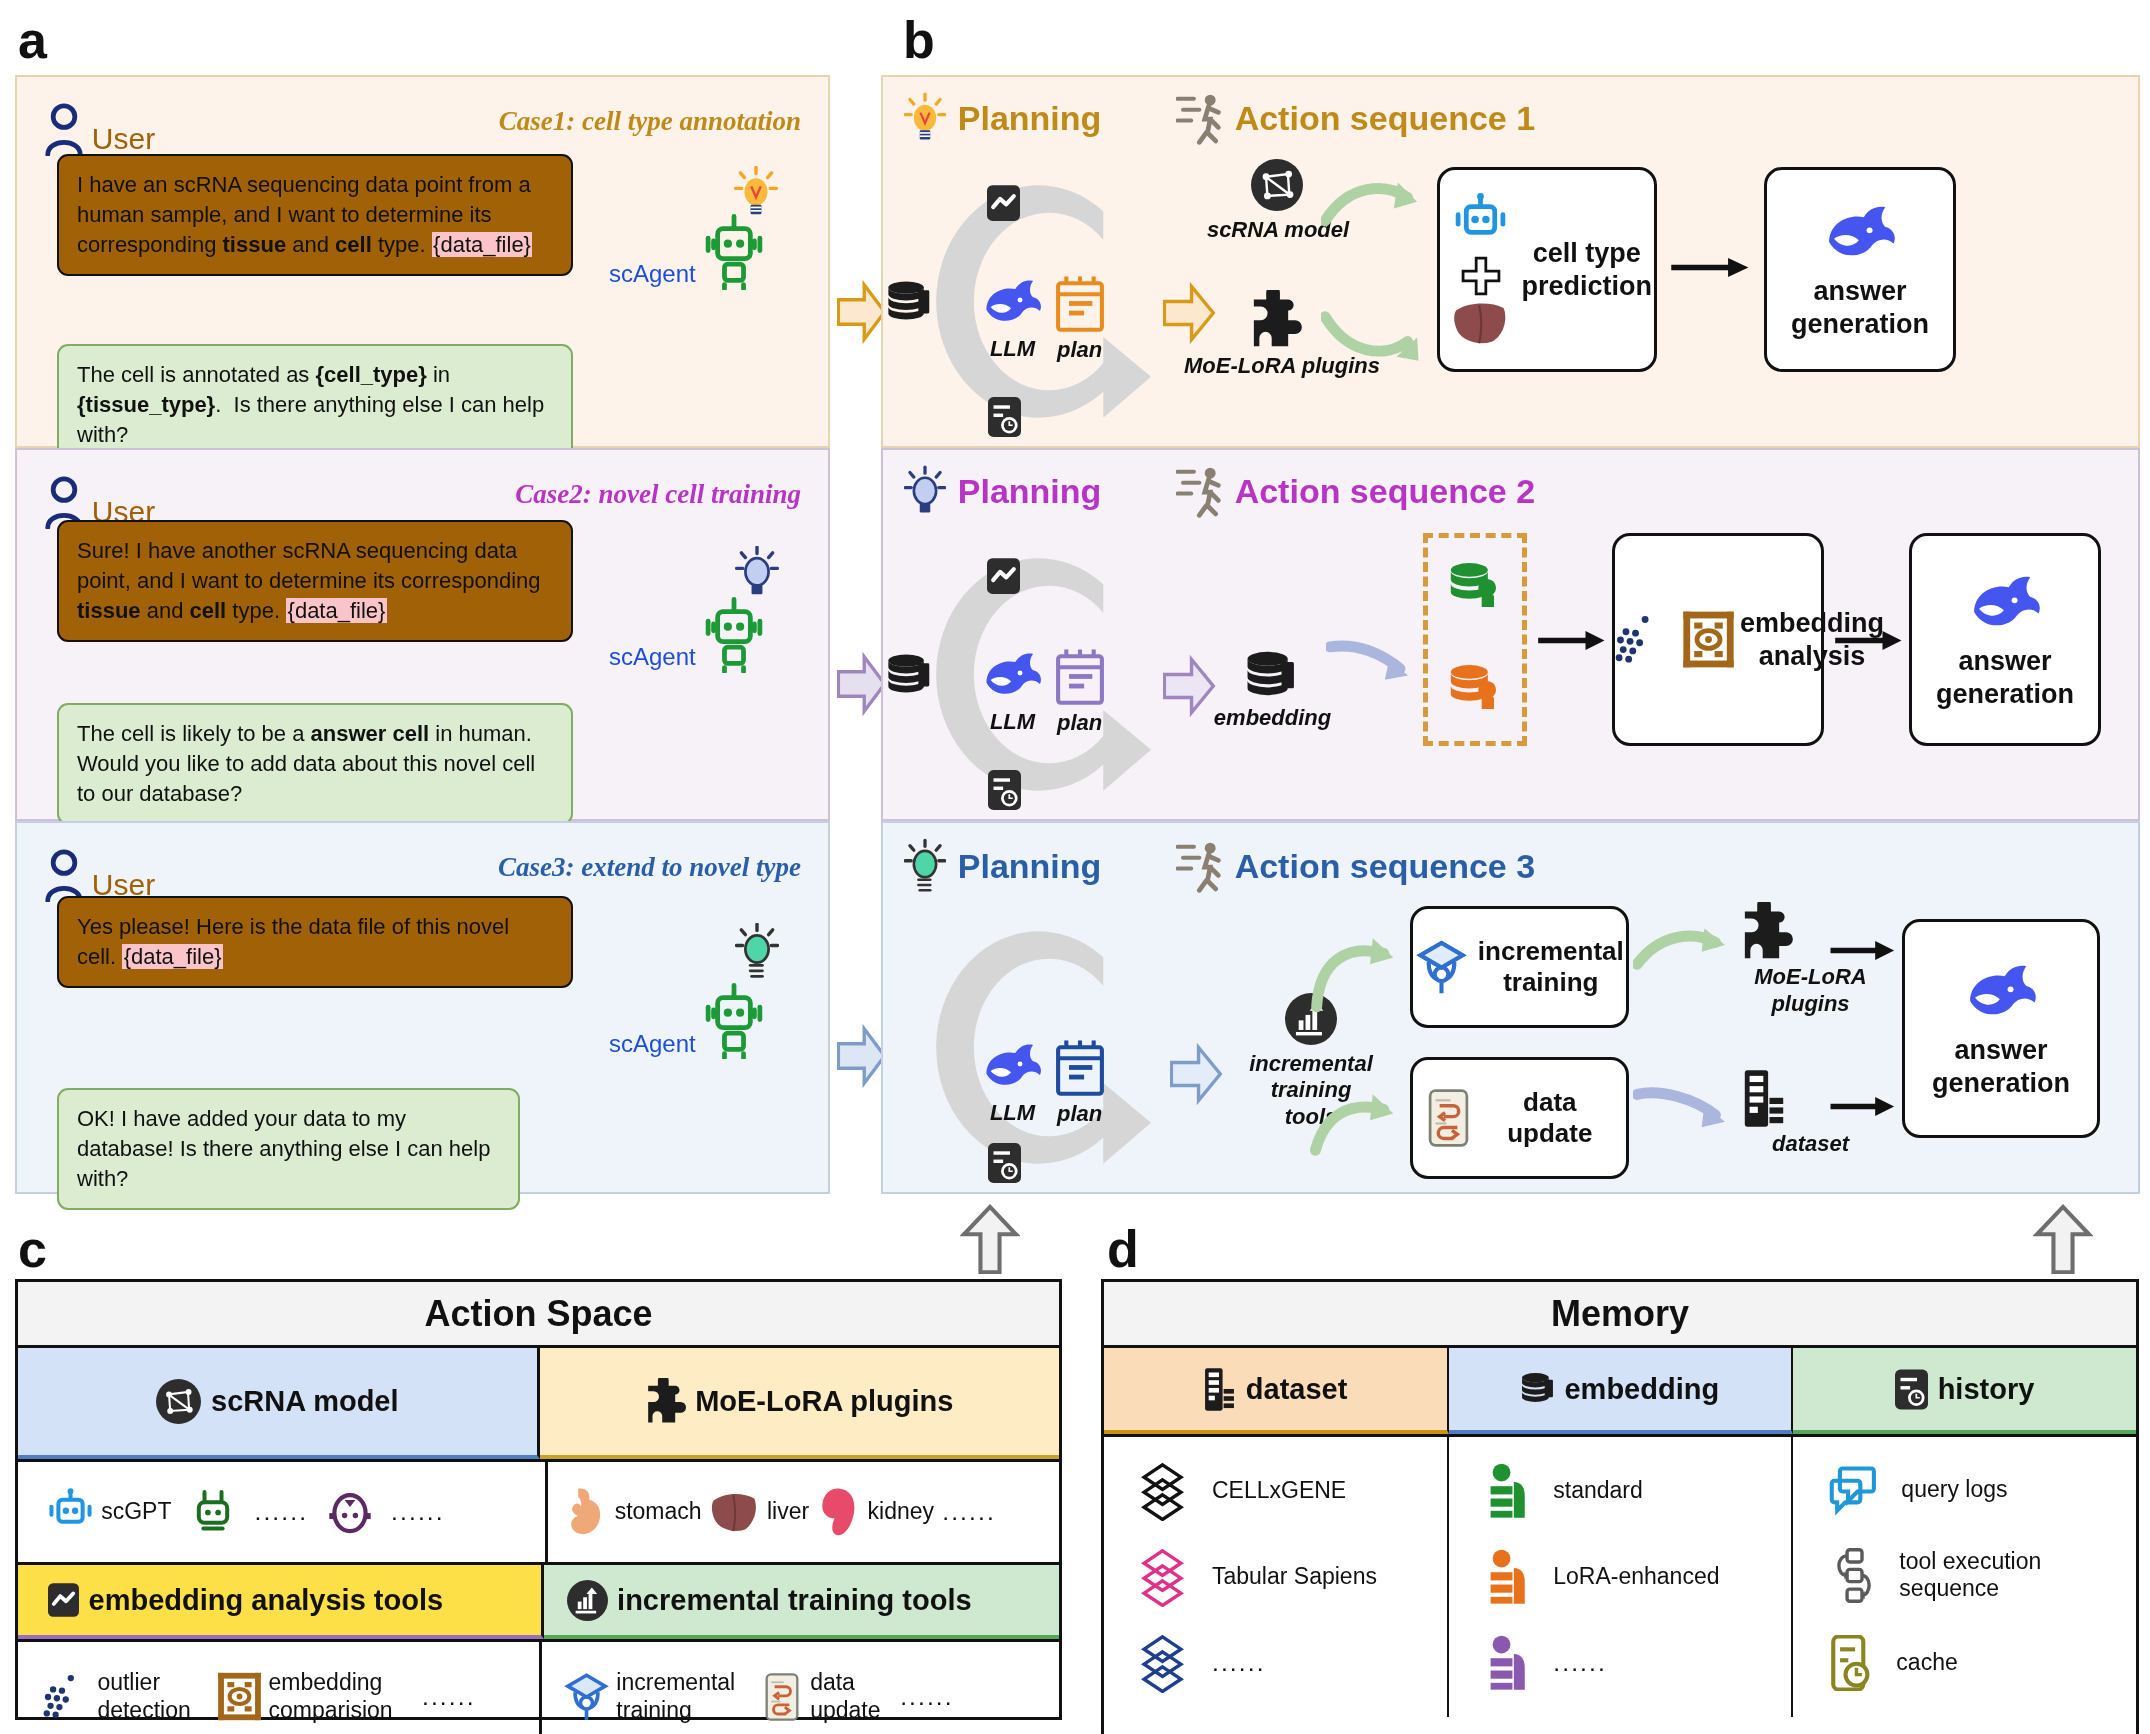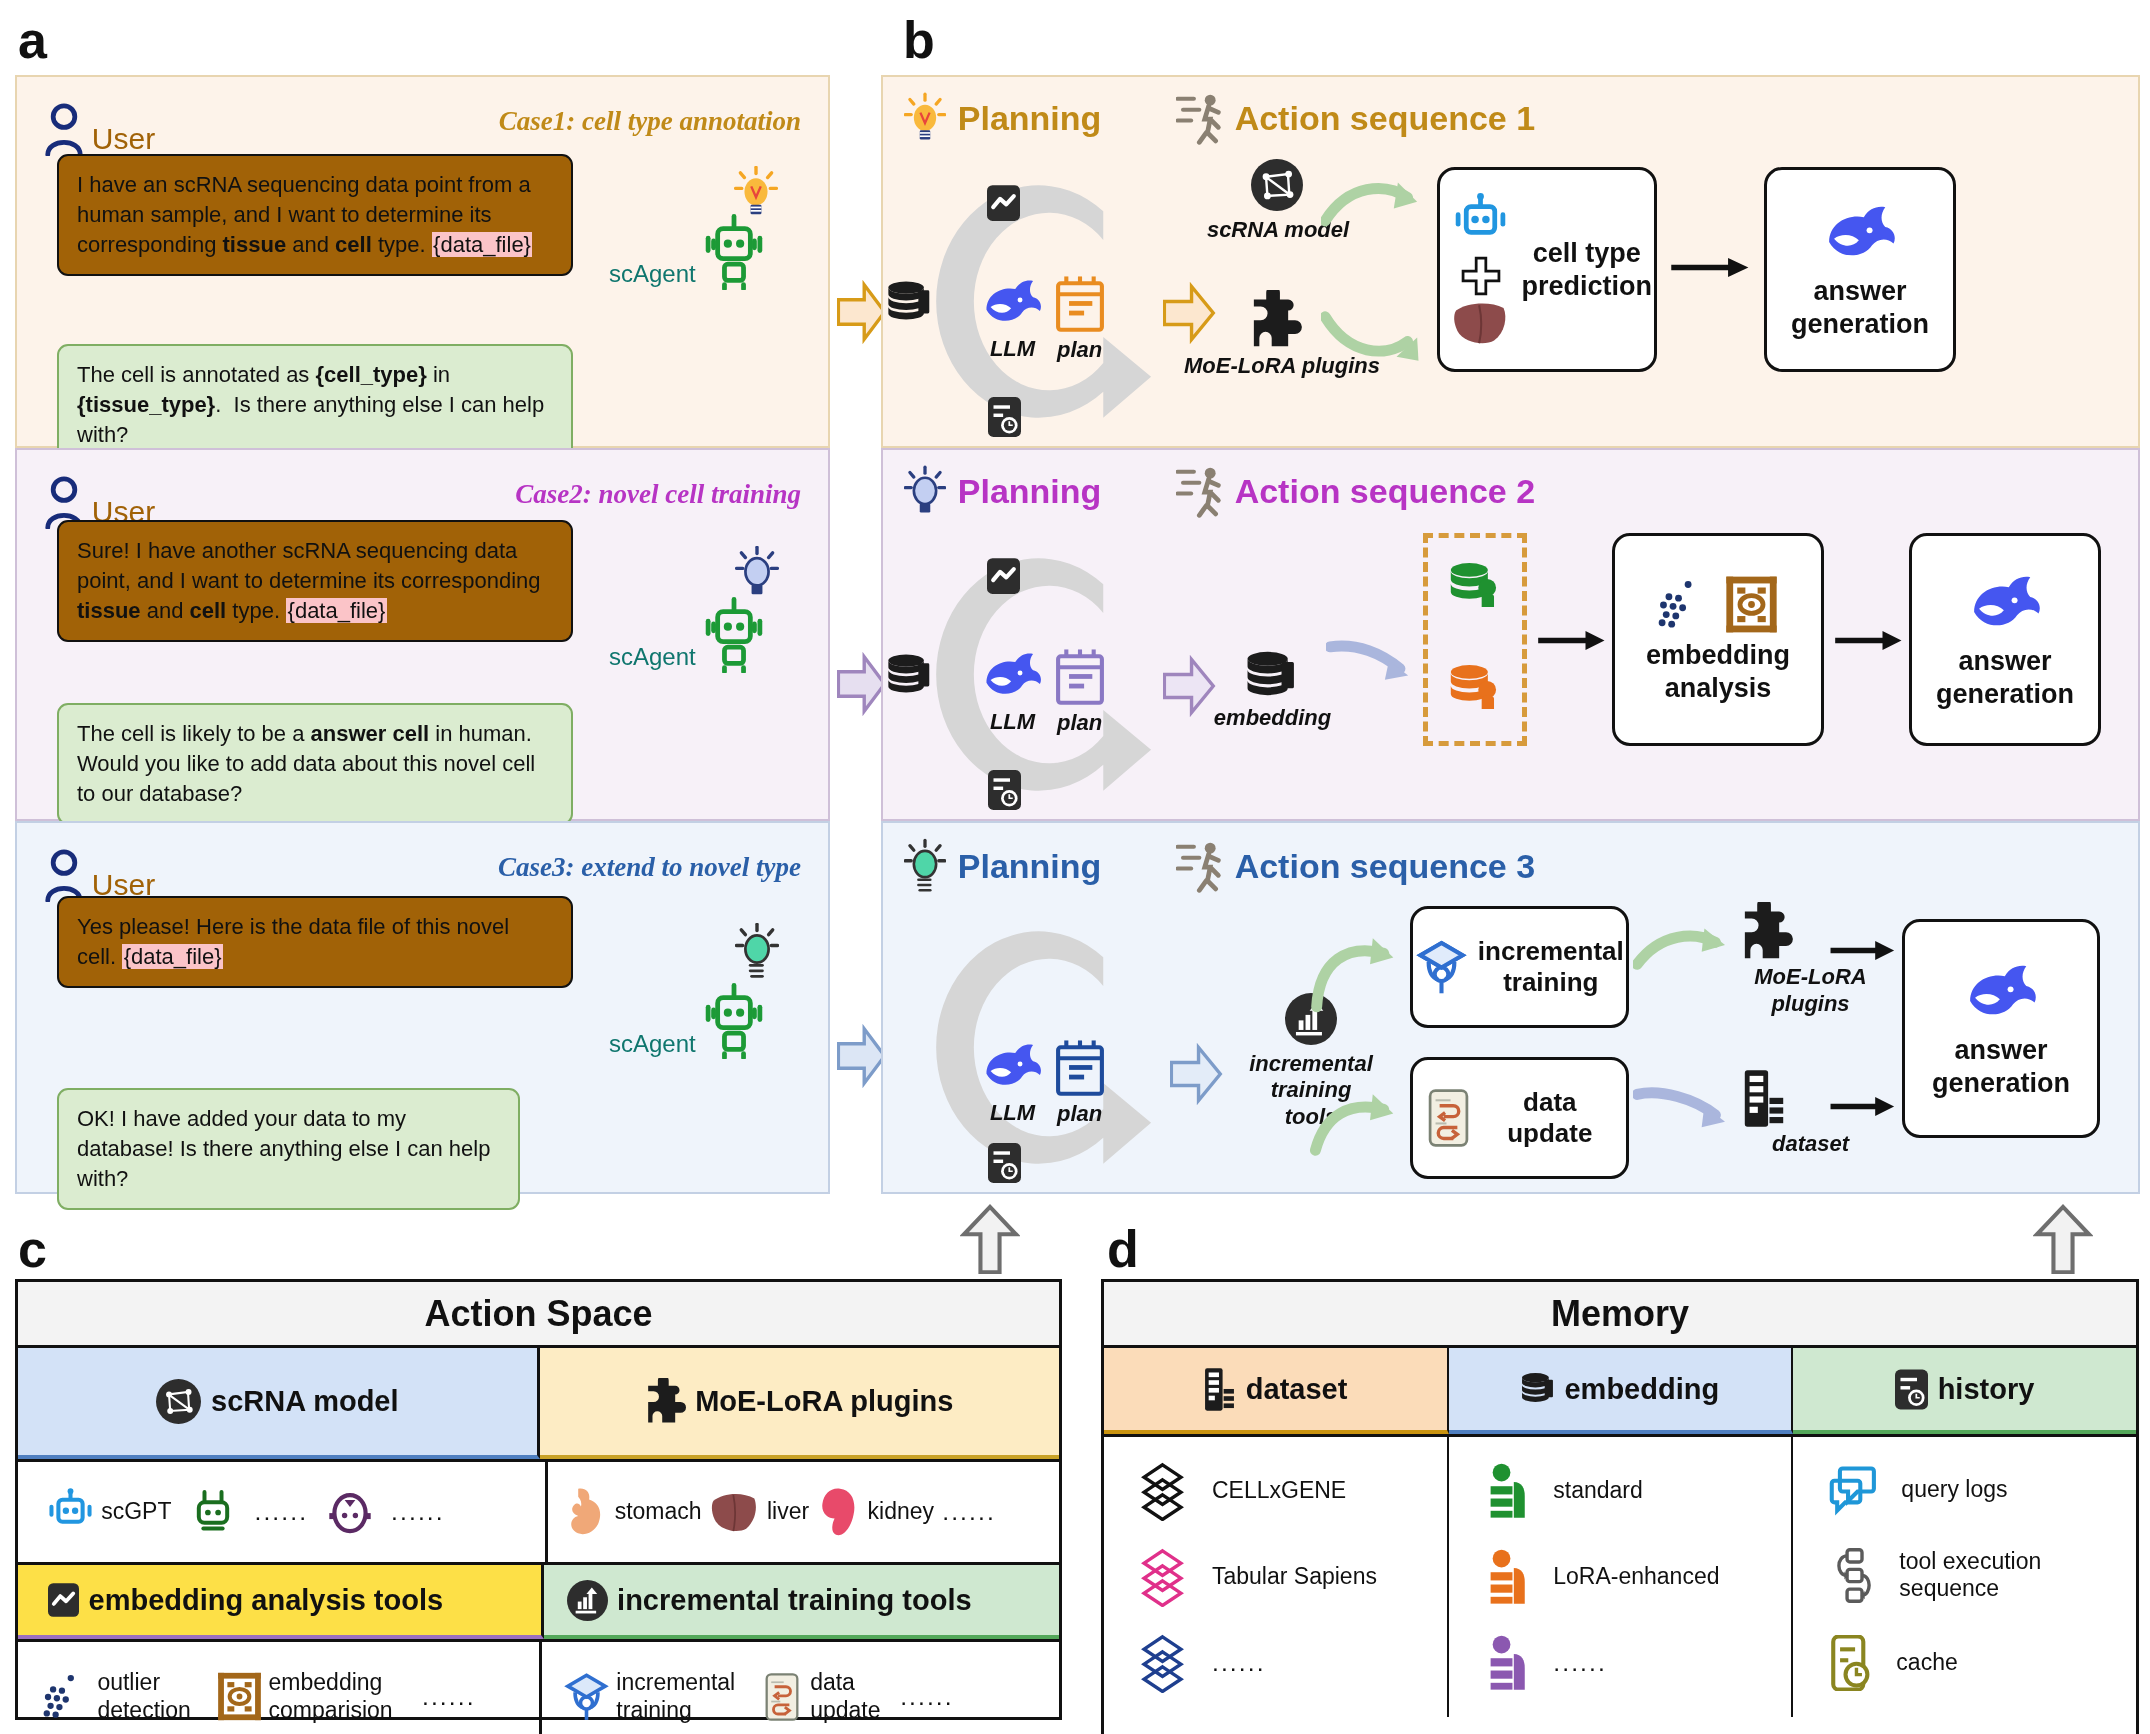--- a/index.html
+++ b/index.html
@@ -48,21 +48,21 @@
   }
   .bubble-agent {
     position:absolute; left:40px;
     background:#dbecd0; border:2.1px solid #7fae63; border-radius:11px;
     padding:13.7px 18px; font-size:22px; line-height:1.38; color:#111;
     width: 506px;
   }
   .hl { background:#fbc4c8; padding:0 1.4px; }
   .bb { font-weight:bold; }
 
-  .agent-label { position:absolute; font-size:24px; color:#0f766e; }
+  .agent-label { position:absolute; font-size:24px; color:#1d4ed8; }
   .robot-wrap { position:absolute; }
   .bulb-wrap { position:absolute; }
 
   
   .big-arrow { position:absolute; }
 
   
   #panel-b { position:absolute; left:881px; top:75px; width:1259px; height:1118px; }
   .seq-block { position:relative; width:100%; border:2.1px solid; }
   .seq-1 { background:#fdf3ea; border-color:#e8d5b0; height:373px; }
@@ -644,21 +644,21 @@
       </span>
     </div>
 
     <div style="position:absolute; left:655px; top:179px;">
       <svg width="68" height="23" viewBox="0 0 100 34">
           <line x1="0" y1="17" x2="72" y2="17" stroke="#111" stroke-width="8"></line>
           <path d="M70 3 L98 17 L70 31 Z" fill="#111"></path>
         </svg>
     </div>
 
-    <div class="stage-box" style="left:729px; top:83px; width:212px; height:213px; flex-direction:column; gap:5px;">
+    <div class="stage-box" style="left:729px; top:83px; width:212px; height:213px; flex-direction:row; gap:5px;justify-content:space-between;">
       <div style="display:flex; align-items:center; gap:15px;">
         <span>
           <svg width="52" height="52" viewBox="0 0 76 76">
               <g fill="#1e356e">
                 <circle cx="44" cy="8" r="5"></circle>
                 <circle cx="16" cy="26" r="5"></circle>
                 <circle cx="30" cy="28" r="5"></circle>
                 <circle cx="8" cy="38" r="5"></circle>
                 <circle cx="22" cy="40" r="5"></circle>
                 <circle cx="36" cy="42" r="5"></circle>

